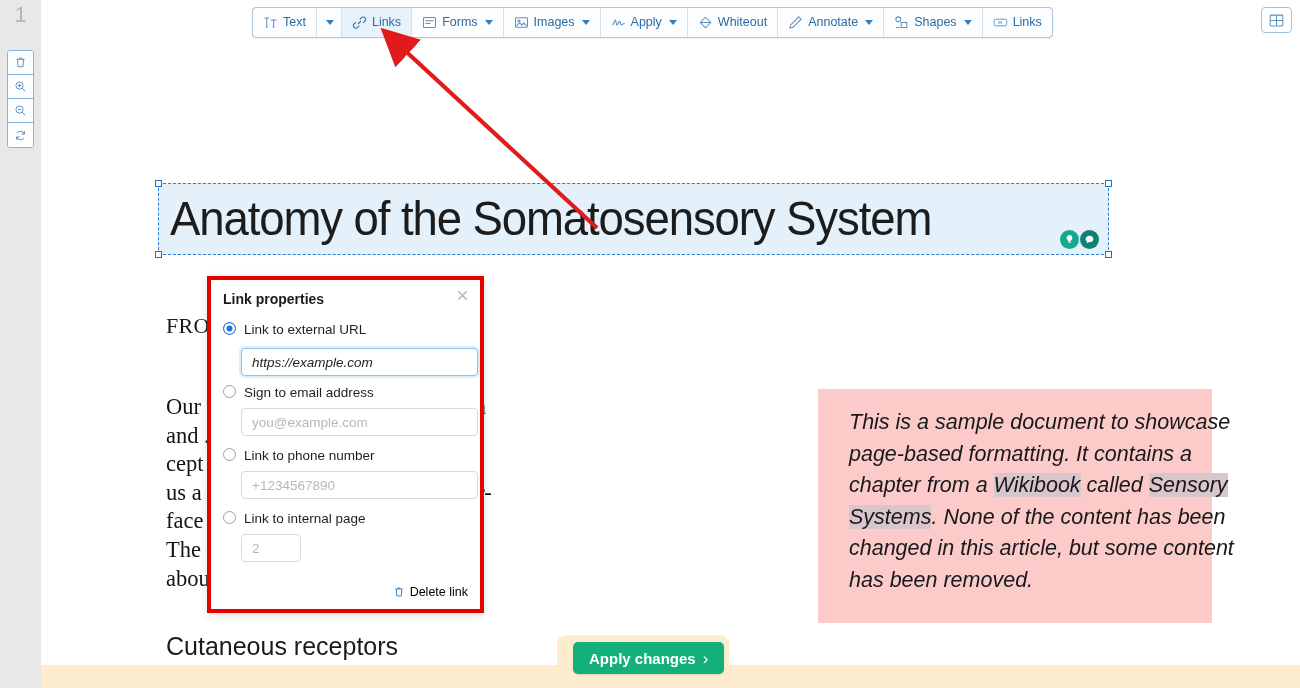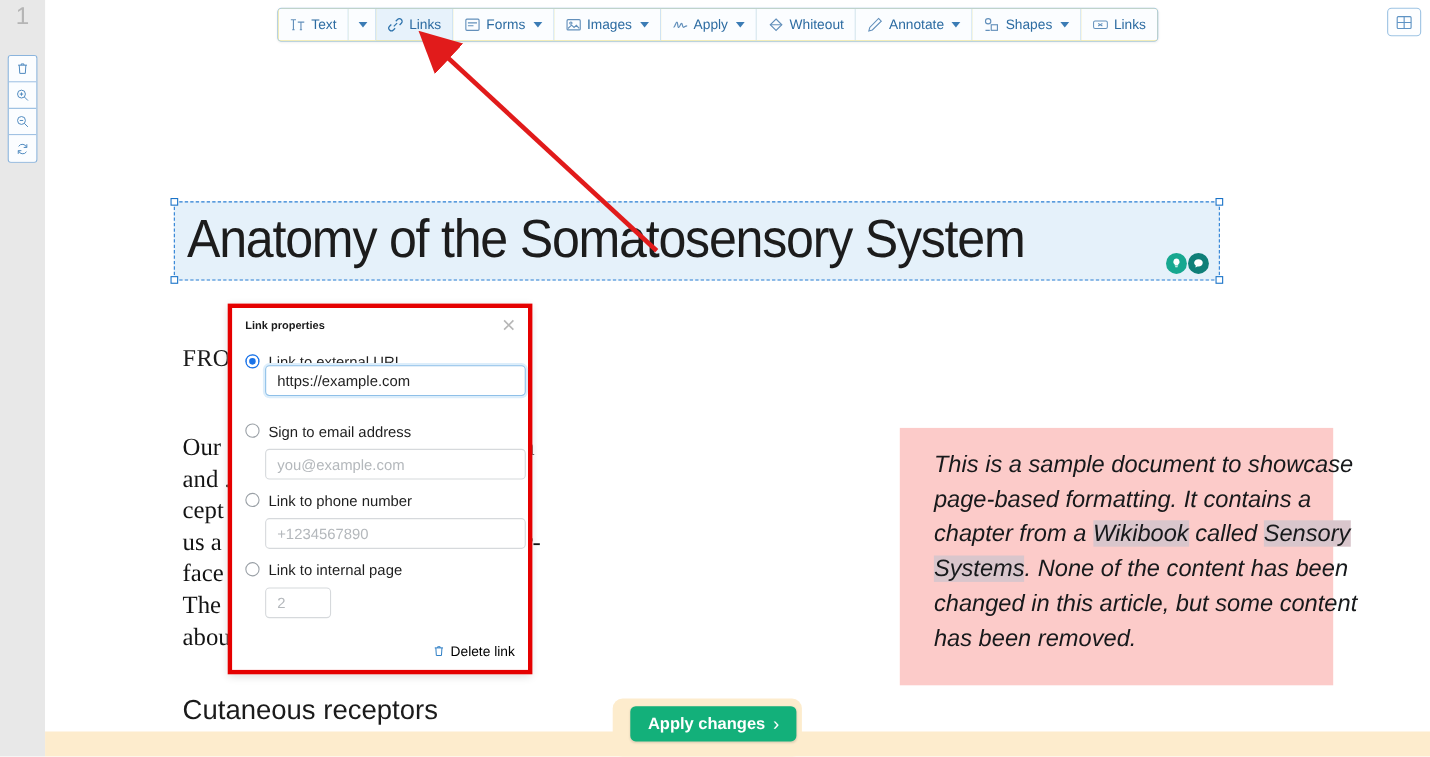--- a/index.html
+++ b/index.html
@@ -59,21 +59,21 @@
     cursor: pointer;
   }
 
   
   .toolbar {
     position: absolute; left: 252px; top: 7px;
     height: 31px;
     display: flex;
     border: 1px solid #a8cae5;
     border-radius: 4px;
-    background: #fde047;
+    background: #ec4899;
     box-shadow: 0 1px 2px rgba(0,0,0,.06);
     overflow: hidden;
   }
   .tb-item {
     display: flex; align-items: center;
     gap: 5px;
     padding: 0 10px;
     height: 100%;
     font-size: 12.5px;
     color: #2d6ca2;
@@ -234,21 +234,21 @@
   .dlg {
     position: absolute;
     left: 207px; top: 276px;
     width: 277px; height: 337px;
     background: #ffffff;
     border: 4px solid #e50000;
     box-shadow: 0 2px 8px rgba(0,0,0,.14);
   }
   .dlg-title {
     position: absolute; left: 12px; top: 11px;
-    font-size: 10px; font-weight: bold; color: #1b1b1b;
+    font-size: 14px; font-weight: bold; color: #1b1b1b;
   }
   .dlg-close {
     position: absolute; right: 8px; top: 5px;
     width: 20px; height: 20px;
     display: flex; align-items: center; justify-content: center;
     color: #b6b6b6; font-size: 20px; line-height: 1;
     cursor: pointer; user-select: none;
   }
   .opt-row {
     position: absolute; left: 12px;
@@ -480,21 +480,21 @@
     <div class="dlg-close">
       <svg width="15" height="15" viewBox="0 0 16 16" fill="none" stroke="#b6b6b6" stroke-width="1.6">
         <path d="M3.5 3.5 12.5 12.5M12.5 3.5 3.5 12.5"></path>
       </svg>
     </div>
 
     <div class="opt-row" style="top:42px">
       <span class="radio checked"></span>
       <span>Link to external URL</span>
     </div>
-    <input class="dlg-input focused" style="top: 52px;" type="text" value="https://example.com">
+    <input class="dlg-input focused" style="top: 68px; font-style: italic;" type="text" value="https://example.com">
 
     <div class="opt-row" style="top:105px">
       <span class="radio"></span>
       <span>Sign to email address</span>
     </div>
     <input class="dlg-input" style="top: 128px;" type="text" placeholder="you@example.com">
 
     <div class="opt-row" style="top:168px">
       <span class="radio"></span>
       <span>Link to phone number</span>

